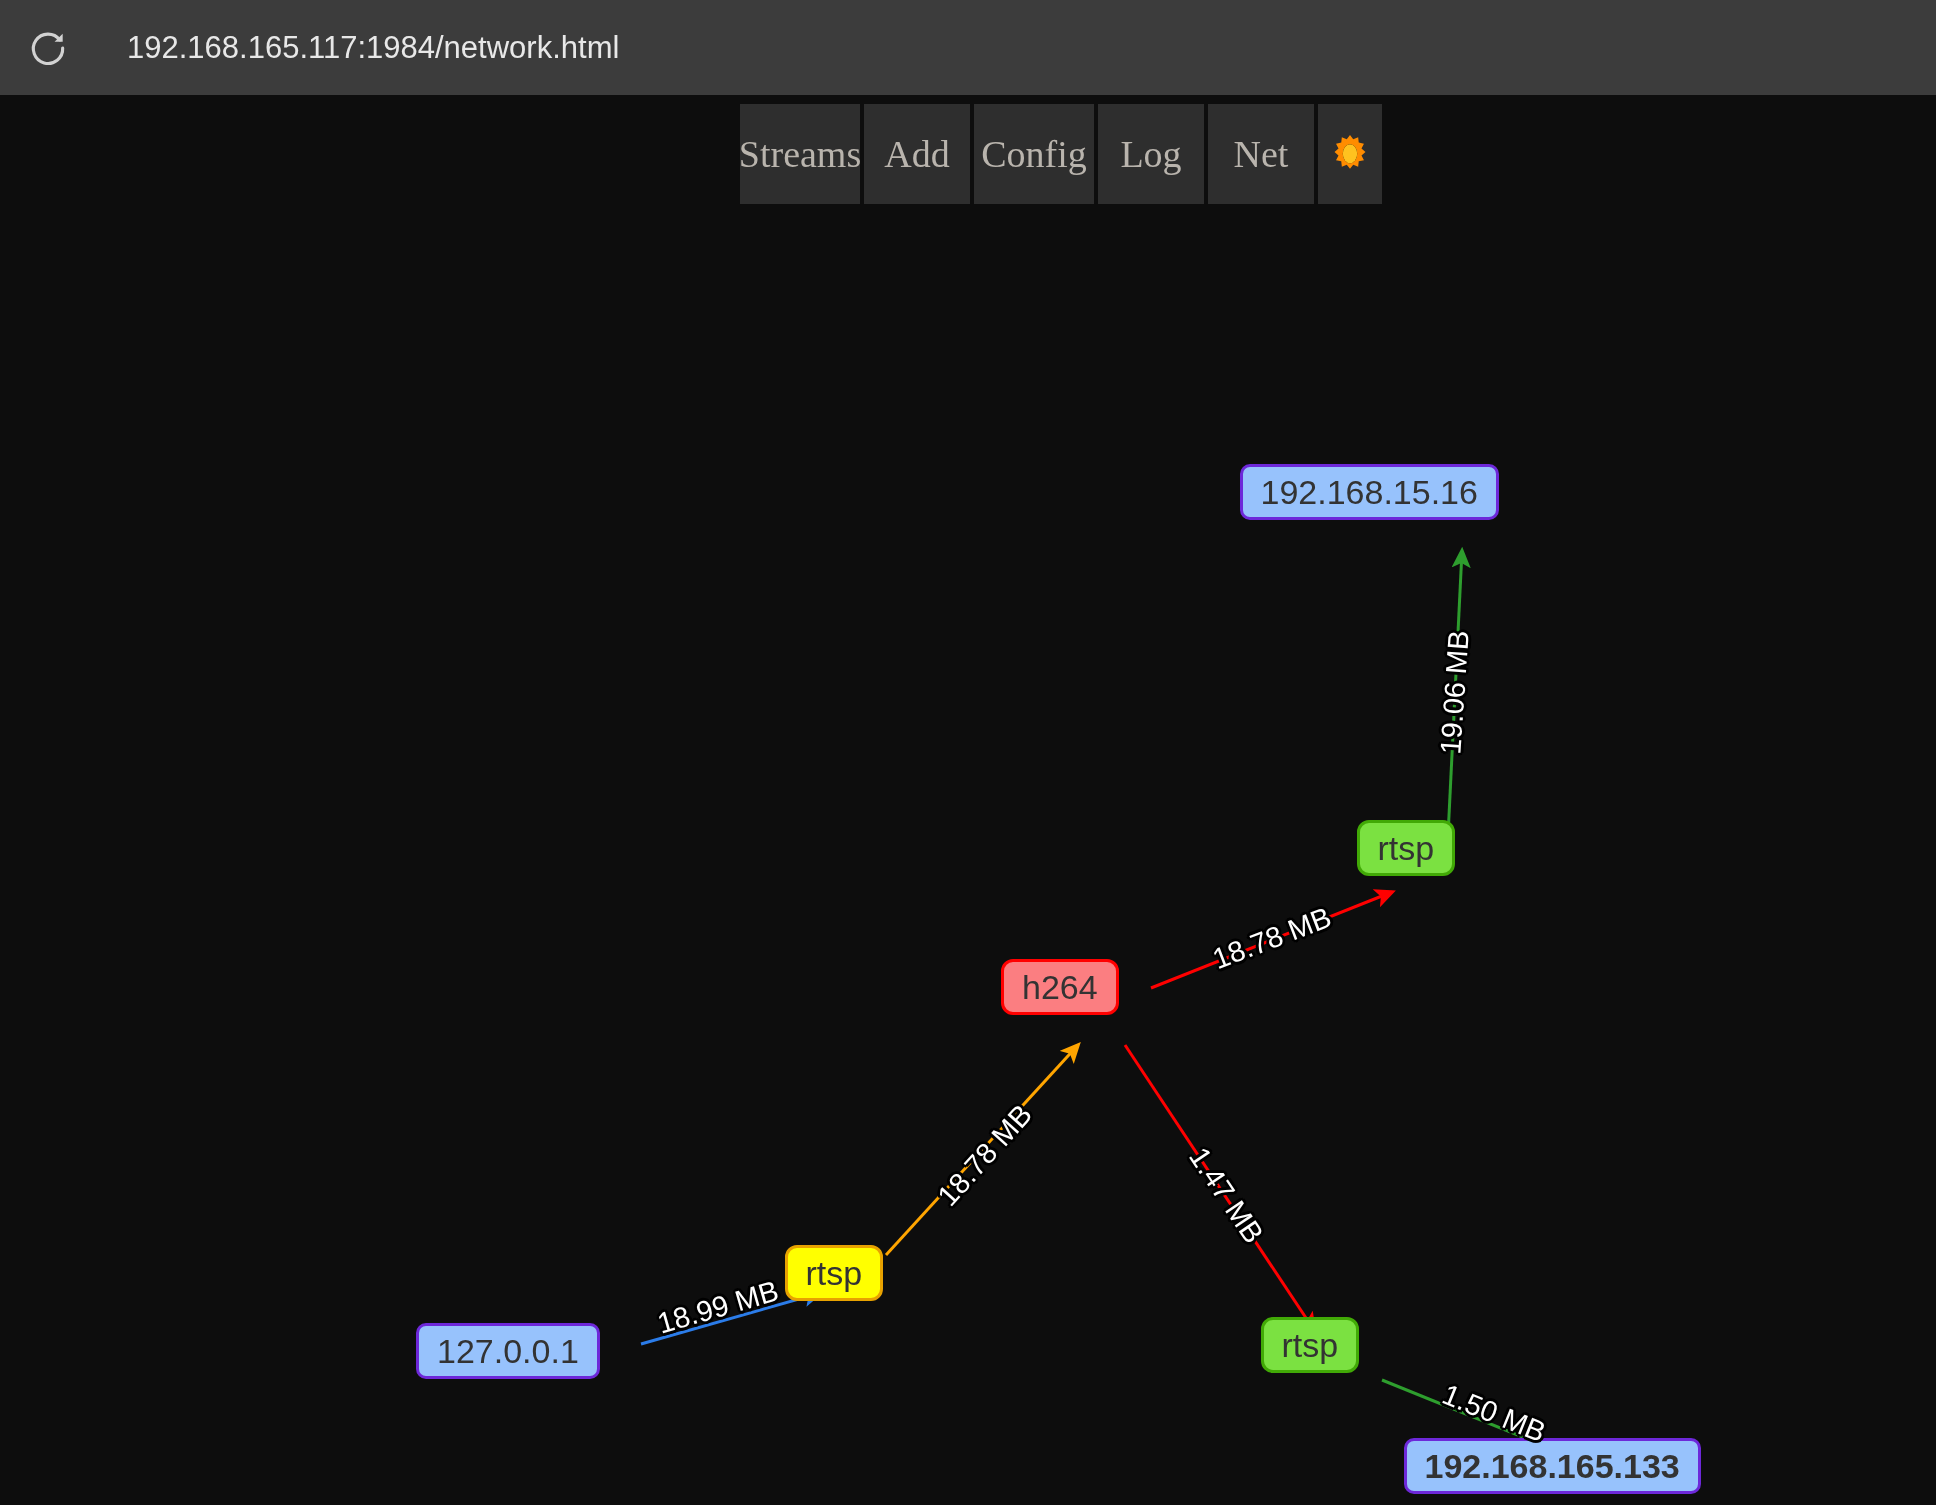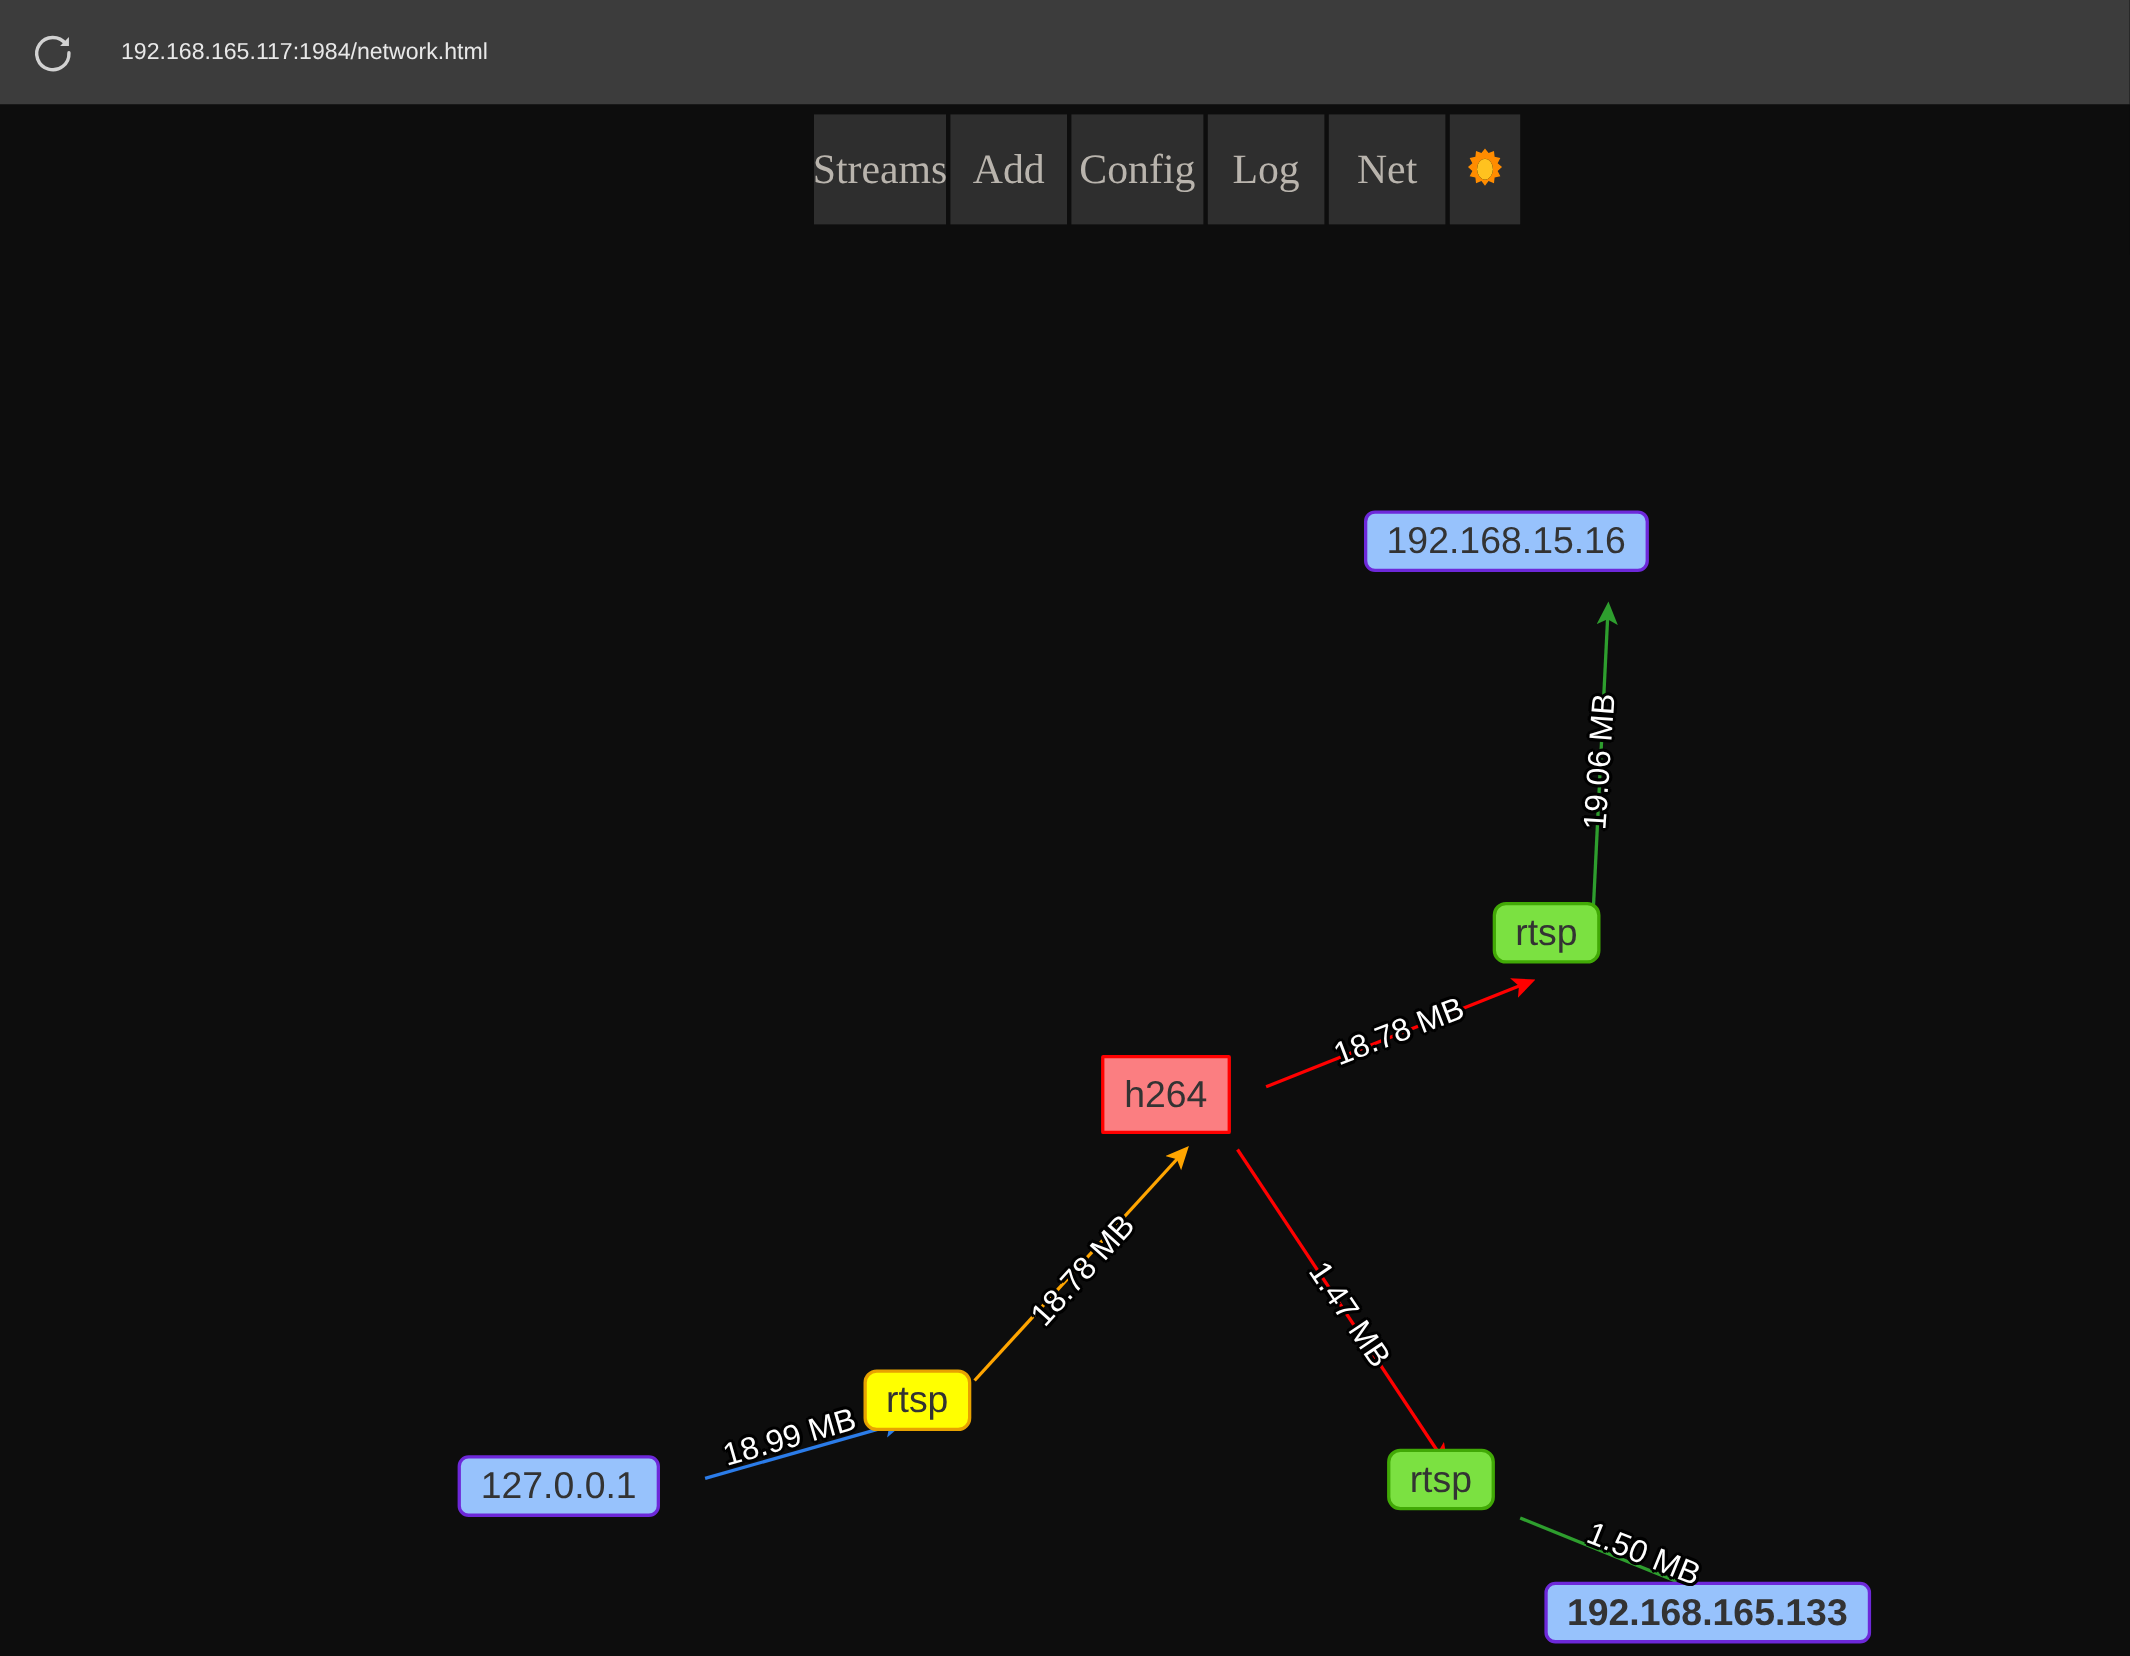--- a/index.html
+++ b/index.html
@@ -46,23 +46,23 @@
   }
   #security-chip .warn-icon { margin-right: 18px; display:block; }
   #security-chip .chip-label {
     color: #d6d6d6;
     font-size: 23px;
     font-weight: bold;
     white-space: nowrap;
     font-family: "Liberation Sans", sans-serif;
   }
   #url-text {
-    margin-left: 34px;
+    margin-left: 51px;
     color: #e8e8e8;
-    font-size: 21px;
+    font-size: 31px;
     white-space: nowrap;
     letter-spacing: 0px;
     font-family: "Liberation Sans", sans-serif;
     cursor: text;
   }
 
   
   #page {
     position: absolute;
     left: 0; top: 95px;
@@ -138,23 +138,23 @@
     border: 3px solid #e8a200;
     font-size: 34px;
     height: 56px;
     padding: 0 18px;
     border-radius: 12px;
   }
   .gnode.codec-red {
     background: #fb7e81;
     border: 3px solid #ff0000;
     font-size: 34px;
-    height: 72px;
-    padding: 0 18px;
-    border-radius: 2px;
+    height: 56px;
+    padding: 0 18px;
+    border-radius: 12px;
   }
 
   .edge-label {
     position: absolute;
     color: #ffffff;
     font-family: "Liberation Sans", sans-serif;
     font-size: 29px;
     font-weight: normal;
     white-space: nowrap;
     z-index: 6;

